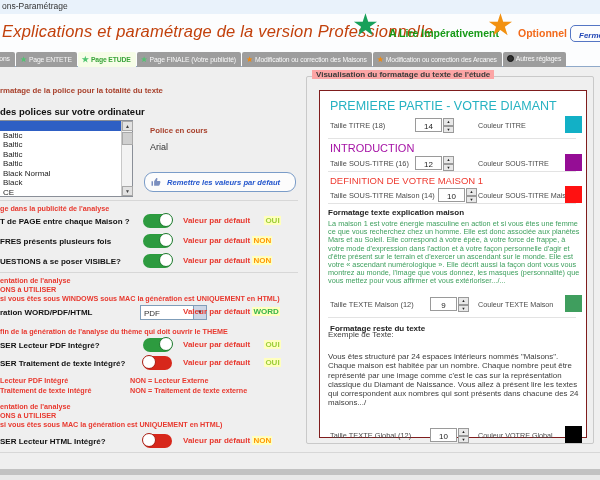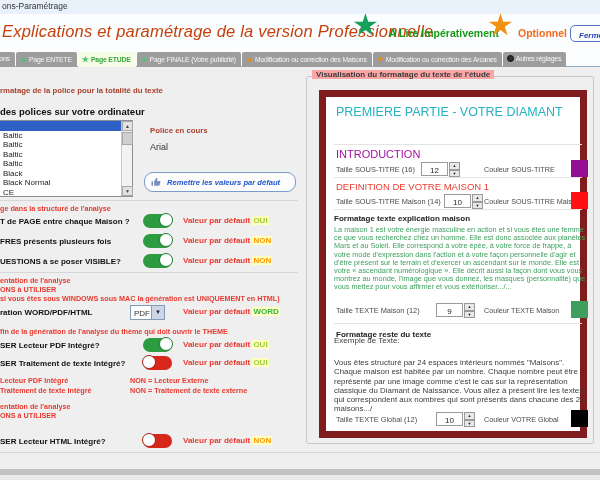--- a/index.html
+++ b/index.html
@@ -49,33 +49,33 @@
   
   .t-row{position:absolute;left:0;height:16px;width:300px;}
   .tg{position:absolute;left:143px;top:0;width:29px;height:14px;border-radius:7px;}
   .tg .knob{position:absolute;top:-1px;width:14px;height:14px;border-radius:50%;background:#fff;}
   .tg.on{background:#2d9b3f;}
   .tg.on .knob{right:-1px;border:1px solid #1e7a2e;}
   .tg.off{background:#d7271b;}
   .tg.off .knob{left:-1px;border:1px solid #a81d12;}
   .t-val{position:absolute;left:183px;top:2px;font-size:8px;font-weight:bold;color:#e8392f;white-space:nowrap;}
   .hl{background:#ffffbe;padding:0 1px;}
-  .v-yg{color:#9dce3a;}
+  .v-yg{color:#9dce3a;margin-left:12px;}
   .v-o{color:#ff9800;}
   .v-g{color:#36b449;}
 
   
-  .combo{position:absolute;left:130px;top:0;width:35px;height:15px;background:#fff;border:1px solid #7f9db9;display:flex;}
+  .combo{position:absolute;left:140px;top:0;width:67px;height:15px;background:#fff;border:1px solid #7f9db9;display:flex;}
   .combo .c-val{flex:1;font-size:8px;padding:3px 0 0 3px;color:#333;}
   .combo .c-btn{width:13px;background:#cdd6e6;border-left:1px solid #7f9db9;font-size:6px;text-align:center;line-height:13px;color:#223;}
 
   
   .groupbox{position:absolute;left:306px;top:76px;width:288px;height:368px;border:1px solid #c9c9c9;border-radius:2px;}
   .gb-title{position:absolute;left:312px;top:70px;background:#fca5a5;padding:0 4px;font-size:8px;font-weight:bold;color:#3a3a3a;}
-  .card{position:absolute;left:319px;top:90px;width:268px;height:348px;background:#fff;border:7px solid #7f1d1d;}
+  .card{position:absolute;left:319px;top:90px;width:268px;height:348px;background:#fff;border:1px solid #7f1d1d;}
 
   .c-h1{position:absolute;left:10px;font-weight:500;}
   .c-div{position:absolute;left:8px;width:248px;border-top:1px solid #e3e3e3;}
   .c-row{position:absolute;left:0;width:268px;height:18px;}
   .c-lab{position:absolute;left:10px;top:4px;font-size:7.4px;color:#4a4a4a;}
   .c-clab{position:absolute;left:158px;top:4px;font-size:7.2px;color:#4a4a4a;}
   .swatch{position:absolute;right:6px;top:-1px;width:17px;height:17px;}
   .spin{position:absolute;top:1px;display:flex;height:14px;}
   .spin .s-val{width:27px;border:1px solid #9a9a9a;background:#fff;font-size:8px;text-align:center;padding-top:2.5px;color:#222;}
   .spin .s-btns{display:flex;flex-direction:column;width:11px;margin-left:1px;}
@@ -120,42 +120,42 @@
 
   <div class="maroon" style="left:0;top:86px;">rmatage de la police pour la totalité du texte</div>
   <div class="blk-b" style="position:absolute;left:0;top:106px;font-size:9.5px;">des polices sur votre ordinateur</div>
 
   <div class="listbox">
     <div class="lb-row sel"></div>
     <div class="lb-row">Baltic</div>
     <div class="lb-row">Baltic</div>
     <div class="lb-row">Baltic</div>
     <div class="lb-row">Baltic</div>
+    <div class="lb-row">Black Normal</div>
     <div class="lb-row">Black</div>
-    <div class="lb-row">Black Normal</div>
     <div class="lb-row">CE</div>
     <div class="lb-scroll">
       <div class="sc-btn" style="top:0;">▲</div>
       <div class="sc-thumb"></div>
       <div class="sc-btn" style="bottom:0;">▼</div>
     </div>
   </div>
 
   <div class="maroon" style="left:150px;top:126px;">Police en cours</div>
   <div style="position:absolute;left:150px;top:142px;font-size:9px;color:#333;">Arial</div>
 
   <button class="reset-btn">
     <svg width="12" height="12" viewBox="0 0 16 16">
         <path d="M2 7h2v6H2zM5.5 13h5.7c.8 0 1.5-.5 1.7-1.3l1-3.4c.2-.8-.4-1.7-1.3-1.7H9.3l.6-2.7c.1-.6-.3-1.2-1-1.2-.4 0-.7.2-.9.5L5.5 7z" fill="#7b8fbf"></path>
       </svg>
     <span>Remettre les valeurs par défaut</span>
   </button>
 
   <div class="hr" style="top:200px;"></div>
-  <div class="red-s" style="left:0;top:204px;">ge dans la structuré de l'analyse</div>
+  <div class="red-s" style="left:0;top:204px;">ge dans la publicité de l'analyse</div>
 
   <div class="t-row" style="top:214px;">
     <span class="blk-b lbl">T de PAGE entre chaque Maison ?</span>
     <span class="tg on">
         <span class="knob"></span>
       </span>
     <span class="t-val"><span>Valeur par défault</span> <span class="hl v-yg">OUI</span></span>
   </div>
   <div class="t-row" style="top:234px;">
     <span class="blk-b lbl">FRES présents plusieurs fois</span>
@@ -203,35 +203,48 @@
     <span class="t-val"><span>Valeur par défault</span> <span class="hl v-yg">OUI</span></span>
   </div>
 
   <div class="red-s" style="left:0;top:376px;">Lecteur PDF Intégré</div>
   <div class="red-s" style="left:130px;top:376px;">NON = Lecteur Externe</div>
   <div class="red-s" style="left:0;top:386px;">Traitement de texte intégré</div>
   <div class="red-s" style="left:130px;top:386px;">NON = Traitement de texte externe</div>
 
   <div class="red-s" style="left:0;top:402px;">entation de l'analyse</div>
   <div class="red-s" style="left:0;top:411px;">ONS à UTILISER</div>
+  <div class="red-s" style="left:0;top:420px;">si vous êtes sous MAC la génération est UNIQUEMENT en HTML)</div>
 
   <div class="t-row" style="top:434px;">
     <span class="blk-b lbl">SER Lecteur HTML Intégré?</span>
     <span class="tg off">
         <span class="knob"></span>
       </span>
     <span class="t-val"><span>Valeur par défault</span> <span class="hl v-o">NON</span></span>
   </div>
 
   <div class="groupbox"></div>
   <div class="gb-title">Visualisation du formatage du texte de l'étude</div>
 
   <div class="card">
 
     <div class="c-h1" style="top:8px;font-size:12.5px;color:#25b2c2;">PREMIERE PARTIE - VOTRE DIAMANT</div>
+    <div class="c-row" style="top:26px;">
+      <span class="c-lab">Taille TITRE (18)</span>
+      <span class="spin" style="left:95px;">
+        <span class="s-val">14</span>
+        <span class="s-btns">
+            <span class="s-b">▲</span>
+            <span class="s-b">▼</span>
+          </span>
+      </span>
+      <span class="c-clab">Couleur TITRE</span>
+      <span class="swatch" style="background: rgb(18, 176, 198);"></span>
+    </div>
     <div class="c-div" style="top:47px;"></div>
 
     <div class="c-h1" style="top:51px;font-size:11px;color:#a511a5;">INTRODUCTION</div>
     <div class="c-row" style="top:64px;">
       <span class="c-lab">Taille SOUS-TITRE (16)</span>
       <span class="spin" style="left:95px;">
         <span class="s-val">12</span>
         <span class="s-btns">
             <span class="s-b">▲</span>
             <span class="s-b">▼</span>
@@ -271,21 +284,21 @@
       </span>
       <span class="c-clab">Couleur TEXTE Maison</span>
       <span class="swatch" style="background: rgb(63, 158, 94);"></span>
     </div>
     <div class="c-div" style="top:226px;"></div>
 
     <div class="c-bold" style="top:233px;left:10px;">Formatage reste du texte</div>
     <div style="position:absolute;left:8px;top:239px;font-size:8px;color:#3c3c3c;">Exemple de Texte:</div>
     <div class="para black" style="top:261px;">Vous êtes structuré par 24 espaces intérieurs nommés "Maisons". Chaque maison est habitée par un nombre. Chaque nombre peut être représenté par une image comme c'est le cas sur la représentation classique du Diamant de Naissance. Vous allez à présent lire les textes qui correspondent aux nombres qui sont présents dans chacune des 24 maisons.../</div>
 
-    <div class="c-row" style="top:314px;text-decoration:underline;">
+    <div class="c-row" style="top:336px;text-decoration:underline;">
       <span class="c-lab">Taille TEXTE Global (12)</span>
       <span class="spin" style="left:110px;">
         <span class="s-val">10</span>
         <span class="s-btns">
             <span class="s-b">▲</span>
             <span class="s-b">▼</span>
           </span>
       </span>
       <span class="c-clab">Couleur VOTRE Global</span>
       <span class="swatch" style="background: rgb(0, 0, 0);"></span>

